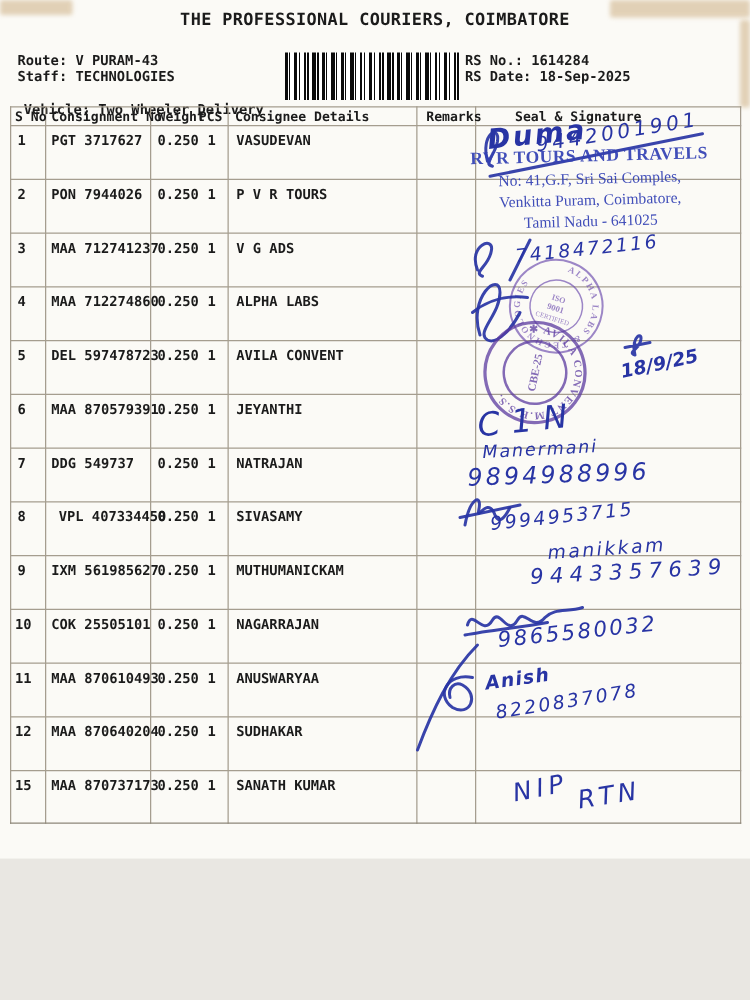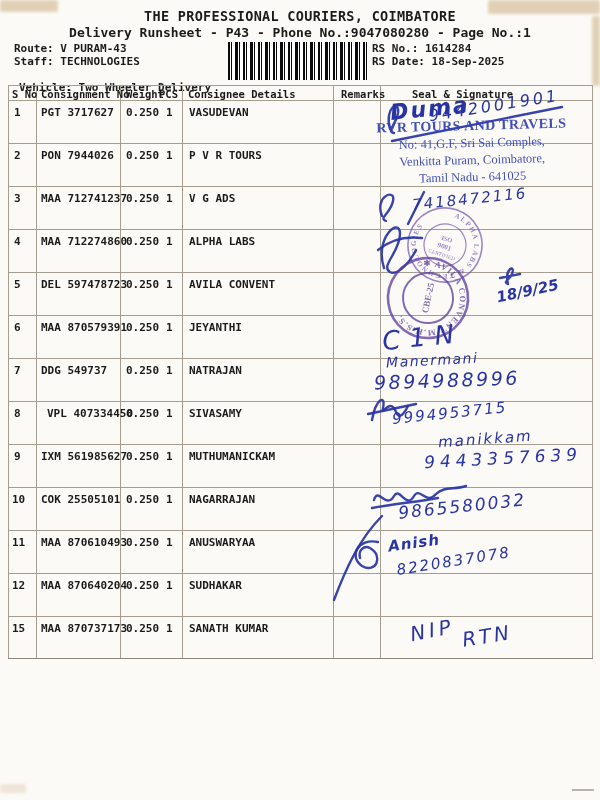--- a/index.html
+++ b/index.html
@@ -1,16 +1,16 @@
 <!DOCTYPE html>
 <html><head>
 <meta charset="utf-8">
 <style>
   html,body{margin:0;padding:0;background:#e9e7e2;}
-  #page{position:relative;width:600px;height:800px;background:#fbfaf6;overflow:hidden;
+  #page{position:relative;width:600px;height:687px;background:#fbfaf6;overflow:hidden;
         font-family:"DejaVu Sans Mono","Liberation Mono",monospace;color:#1b1b1b;}
   .t{position:absolute;white-space:nowrap;font-weight:700;}
   .title{left:0;width:600px;text-align:center;top:8px;font-size:13.5px;letter-spacing:.3px;}
   .subtitle{left:0;width:600px;text-align:center;top:25px;font-size:13px;}
   .meta{font-size:11px;}
   
   .artifact{position:absolute;background:#c9a878;opacity:.5;filter:blur(1.5px);border-radius:2px;}
   
   .barcode{position:absolute;left:228px;top:42px;width:140px;height:38px;
     background:repeating-linear-gradient(90deg,#0a0a0a 0 2px,#fff 2px 3px,#0a0a0a 3px 4px,#fff 4px 7px,#0a0a0a 7px 10px,#fff 10px 11px,#0a0a0a 11px 12px,#fff 12px 15px);}
@@ -37,21 +37,20 @@
 </head>
 <body>
 <div id="page">
 
 <div class="artifact" style="left:0;top:0;width:58px;height:12px"></div>
 <div class="artifact" style="left:488px;top:0;width:112px;height:14px"></div>
 <div class="artifact" style="left:592px;top:16px;width:8px;height:70px"></div>
 <div class="artifact" style="left:0;top:784px;width:26px;height:9px;opacity:.25"></div>
 
 <div class="t title">THE PROFESSIONAL COURIERS, COIMBATORE</div>
-<div class="t subtitle">Delivery Runsheet - P43 - Phone No.:9047080280 - Page No.:1</div>
 <div class="t meta" style="left:14px;top:42px">Route: V PURAM-43</div>
 <div class="t meta" style="left:14px;top:55px">Staff: TECHNOLOGIES</div>
 <div class="t meta" style="left:19px;top:81px;font-weight:600">Vehicle: Two Wheeler Delivery</div>
 <div class="barcode"></div>
 <div class="t meta" style="left:372px;top:42px;font-weight:600">RS No.: 1614284</div>
 <div class="t meta" style="left:372px;top:55px;font-weight:600">RS Date: 18-Sep-2025</div>
 
 <div id="tbl">
   <div class="vl" style="left:0"></div>
       <div class="vl" style="left:28px"></div>

